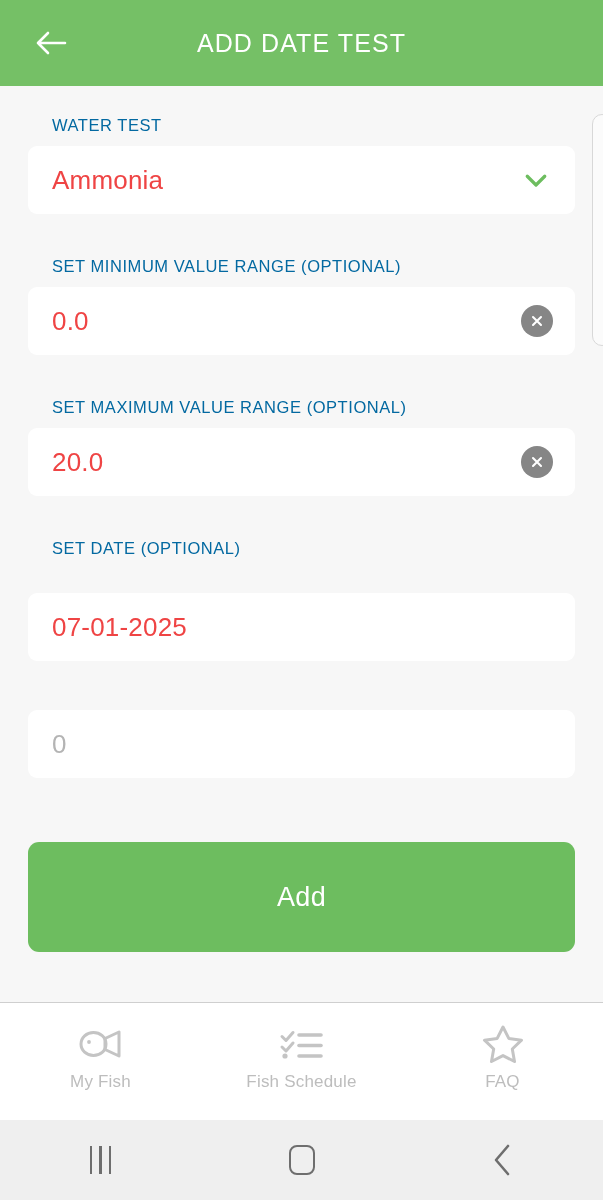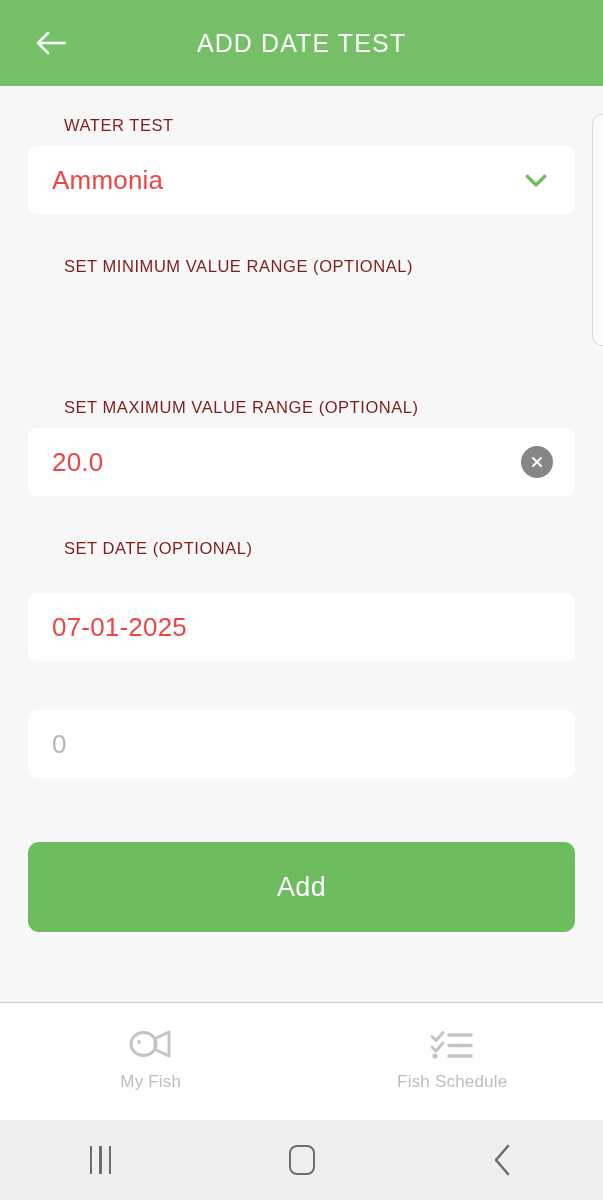--- a/index.html
+++ b/index.html
@@ -65,25 +65,24 @@
     width: 20px;
     height: 232px;
     border: 1px solid #d8d8d8;
     border-radius: 10px;
     background: #fbfbfb;
   }
 
   .field-label {
     position: absolute;
     left: 52px;
-    color: #7f1d1d;
+    color: #0369a1;
     font-size: 16.5px;
     letter-spacing: 0.55px;
     white-space: nowrap;
-    margin-left: 12px;
   }
 
   .field-card {
     position: absolute;
     left: 28px;
     width: 547px;
     height: 68px;
     background: #ffffff;
     border-radius: 9px;
     display: flex;
@@ -122,21 +121,21 @@
     justify-content: center;
     cursor: pointer;
   }
 
   
   .add-button {
     position: absolute;
     left: 28px;
     top: 756px;
     width: 547px;
-    height: 90px;
+    height: 110px;
     background: #6dbd5f;
     border-radius: 11px;
     border: none;
     color: #ffffff;
     font-size: 27px;
     font-family: "Liberation Sans", sans-serif;
     cursor: pointer;
     letter-spacing: 0.3px;
   }
 
@@ -212,20 +211,28 @@
 
   <div class="field-label" style="top:30px">WATER TEST</div>
   <div class="field-card" style="top:60px">
     <span class="field-value">Ammonia</span>
     <svg class="chevron-down" viewBox="0 0 24 24">
       <path d="M5 9 L12 16 L19 9" fill="none" stroke="#6dbd5f" stroke-width="2.6" stroke-linecap="round" stroke-linejoin="round"></path>
     </svg>
   </div>
 
   <div class="field-label" style="top:171px">SET MINIMUM VALUE RANGE (OPTIONAL)</div>
+  <div class="field-card" style="top:201px">
+    <span class="field-value">0.0</span>
+    <span class="clear-btn">
+      <svg width="16" height="16" viewBox="0 0 16 16">
+        <path d="M4 4 L12 12 M12 4 L4 12" stroke="#ffffff" stroke-width="2.1" stroke-linecap="round"></path>
+      </svg>
+    </span>
+  </div>
 
   <div class="field-label" style="top:312px">SET MAXIMUM VALUE RANGE (OPTIONAL)</div>
   <div class="field-card" style="top:342px">
     <span class="field-value">20.0</span>
     <span class="clear-btn">
       <svg width="16" height="16" viewBox="0 0 16 16">
         <path d="M4 4 L12 12 M12 4 L4 12" stroke="#ffffff" stroke-width="2.1" stroke-linecap="round"></path>
       </svg>
     </span>
   </div>
@@ -262,20 +269,28 @@
         <path d="M3 20 L7 24 L14 16" fill="none" stroke="#c4c4c4" stroke-width="3" stroke-linecap="round" stroke-linejoin="round"></path>
         <circle cx="6" cy="29" r="2.6" fill="#c4c4c4"></circle>
         <path d="M20 8 H42" stroke="#c4c4c4" stroke-width="3.6" stroke-linecap="round"></path>
         <path d="M20 18.5 H42" stroke="#c4c4c4" stroke-width="3.6" stroke-linecap="round"></path>
         <path d="M20 29 H42" stroke="#c4c4c4" stroke-width="3.6" stroke-linecap="round"></path>
       </svg>
     </span>
     <span class="tab-label">Fish Schedule</span>
   </div>
 
+  <div class="tab">
+    <span class="tab-icon">
+      <svg width="42" height="40" viewBox="0 0 42 40">
+        <path d="M21 3 L26.8 14.4 L39.5 16.2 L30.3 25 L32.5 37.5 L21 31.6 L9.5 37.5 L11.7 25 L2.5 16.2 L15.2 14.4 Z" fill="none" stroke="#c4c4c4" stroke-width="3" stroke-linejoin="round"></path>
+      </svg>
+    </span>
+    <span class="tab-label">FAQ</span>
+  </div>
 </div>
 
 <div class="sysnav">
   <div class="sysnav-btn">
     <span class="recents-bars">
       <i></i>
         <i></i>
         <i></i>
     </span>
   </div>

